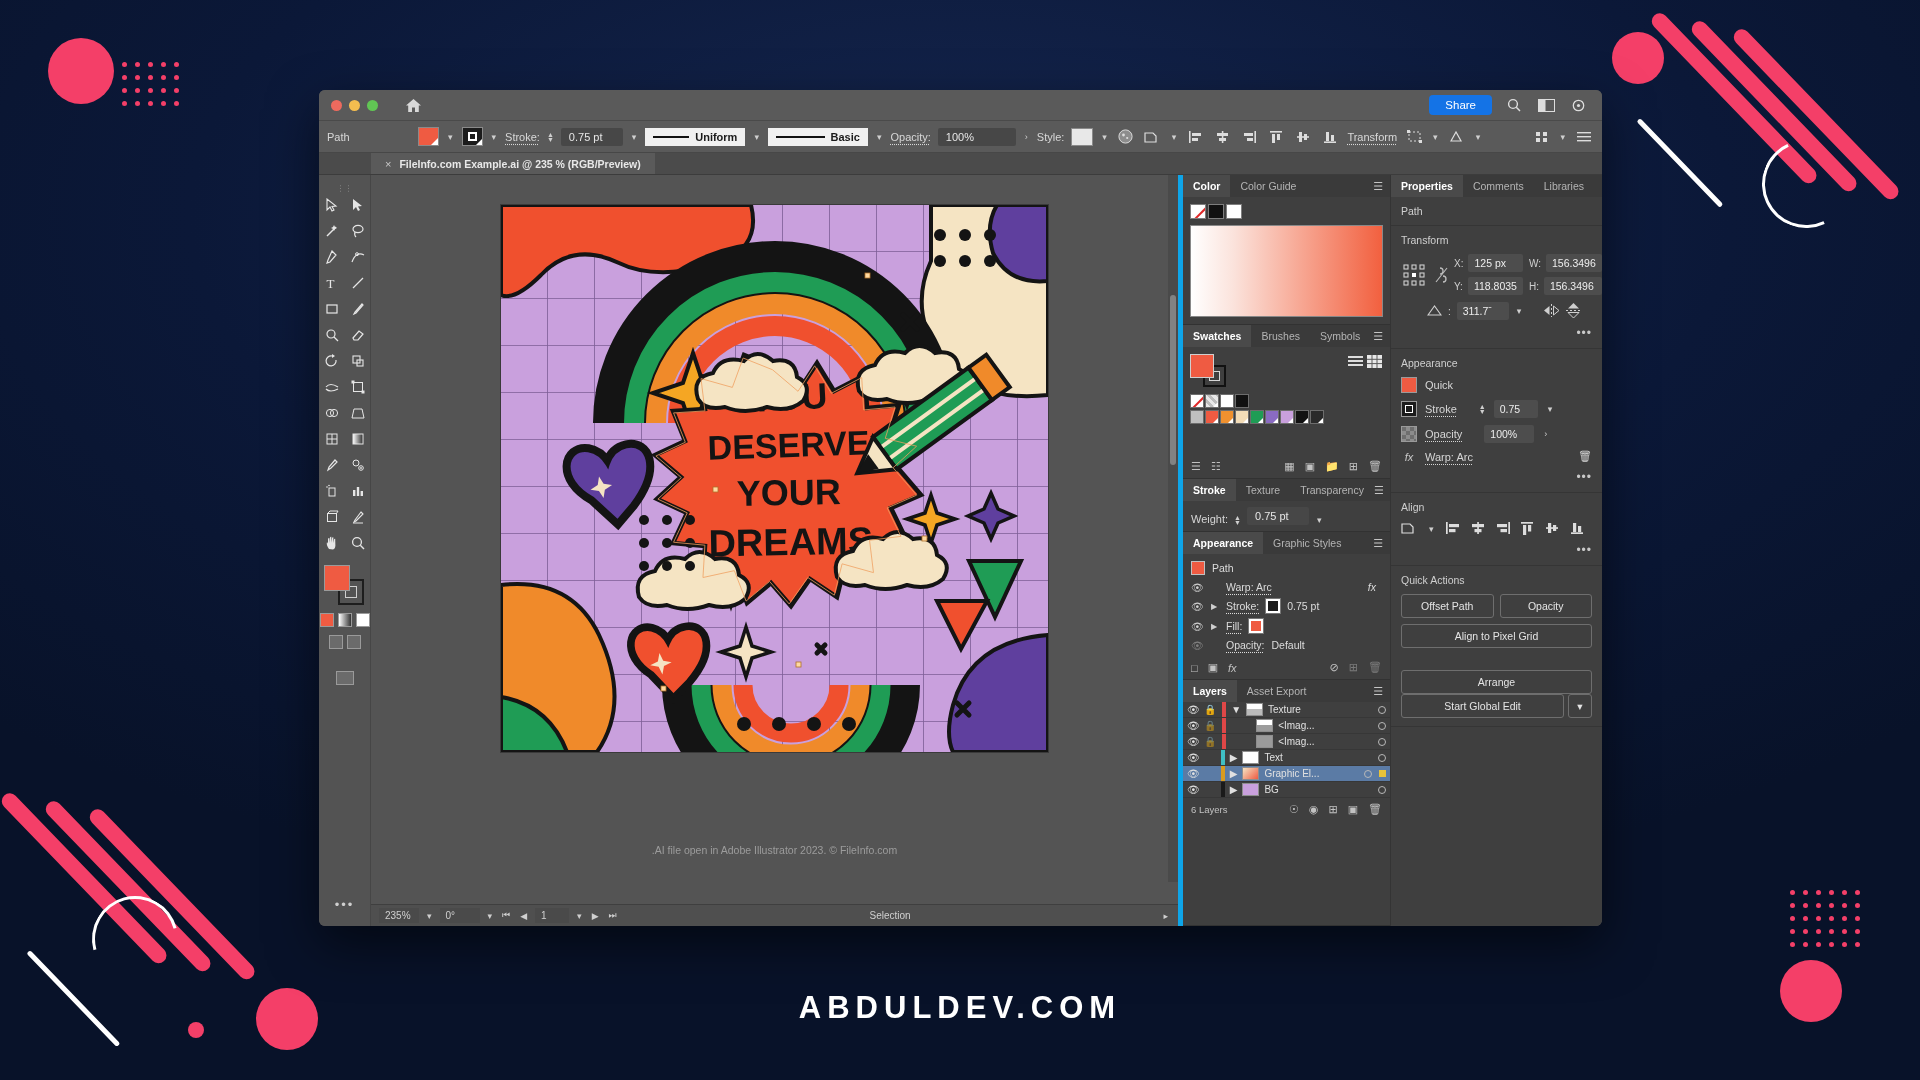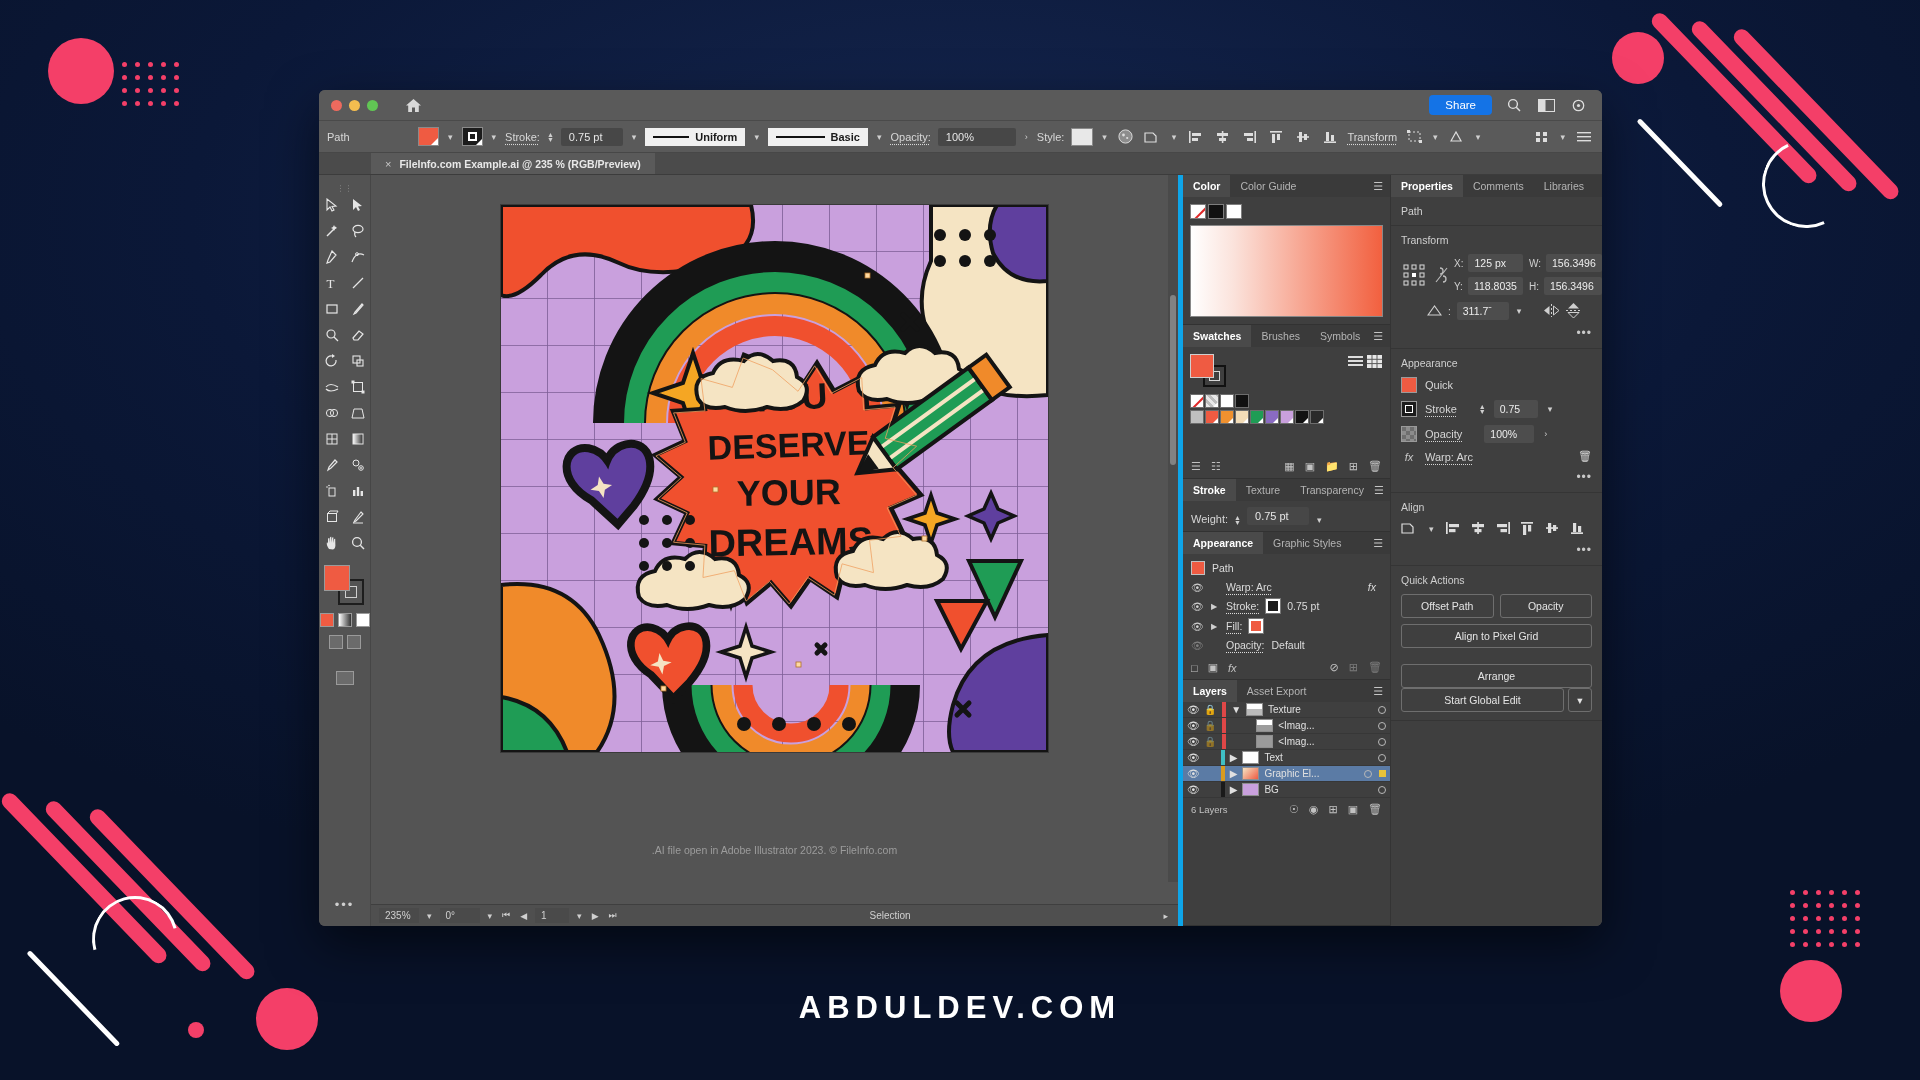--- a/index.html
+++ b/index.html
@@ -1139,21 +1139,21 @@
         </div>
         <div class="dots3">•••</div>
       </div>
 
       <div class="prop-sec">
         <div class="sec-title">Quick Actions</div>
         <div class="qa-grid">
           <div class="qa-btn">Offset Path</div>
           <div class="qa-btn">Opacity</div>
         </div>
-        <div class="qa-btn" style="margin-bottom:16px">Align to Pixel Grid</div>
+        <div class="qa-btn" style="margin-bottom:22px">Align to Pixel Grid</div>
         <div class="qa-btn" style="">Arrange</div>
         <div style="display:flex;gap:4px">
           <div class="qa-btn" style="flex:1">Start Global Edit</div>
           <div class="qa-btn" style="width:24px">▾</div>
         </div>
       </div>
     </div>
 
   </div>
 </div>

